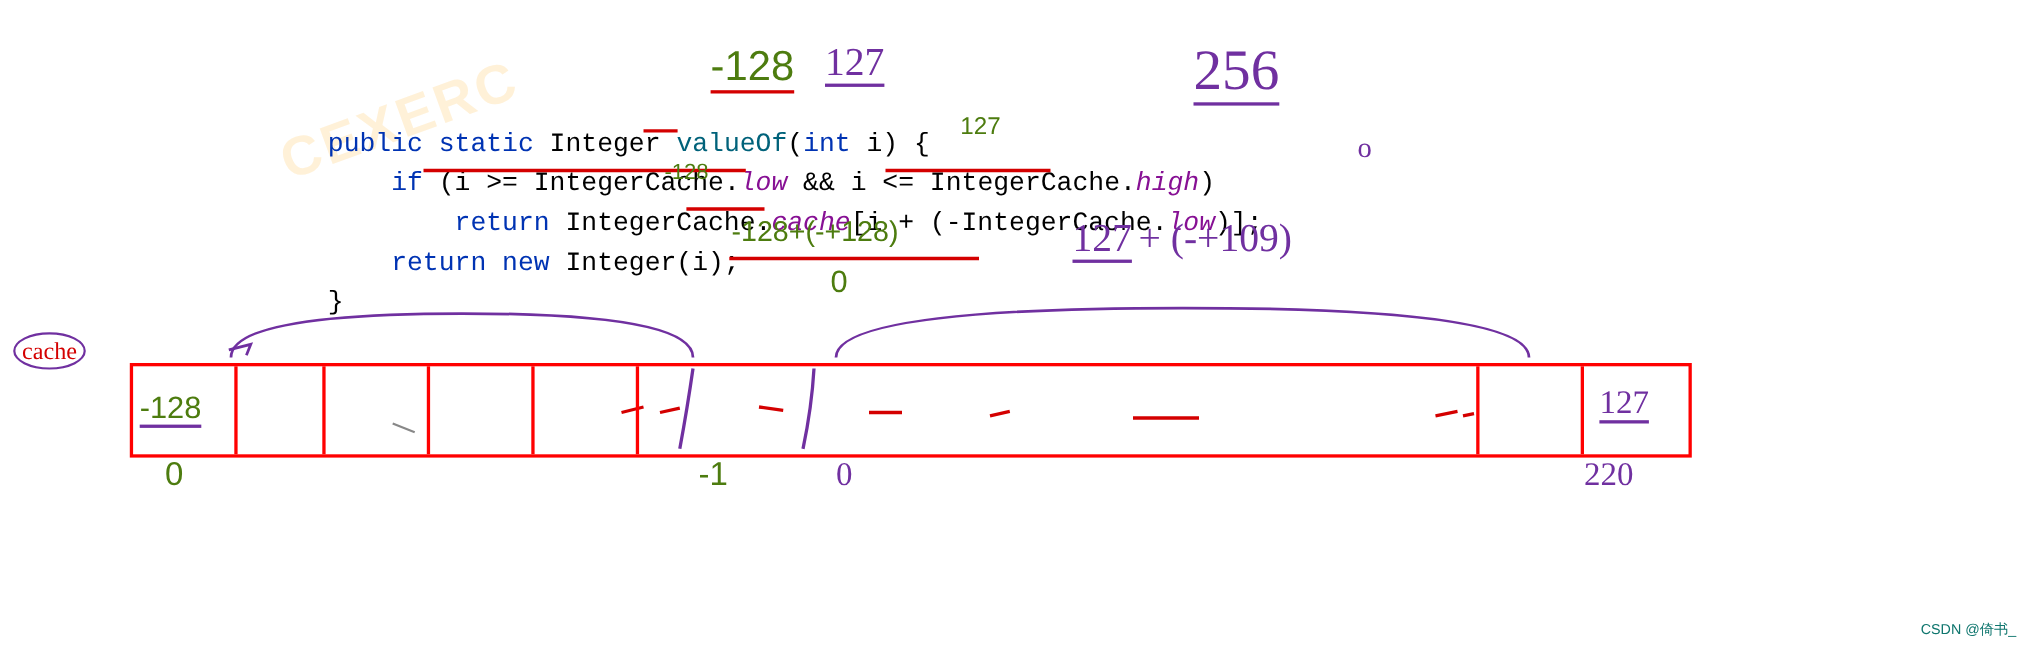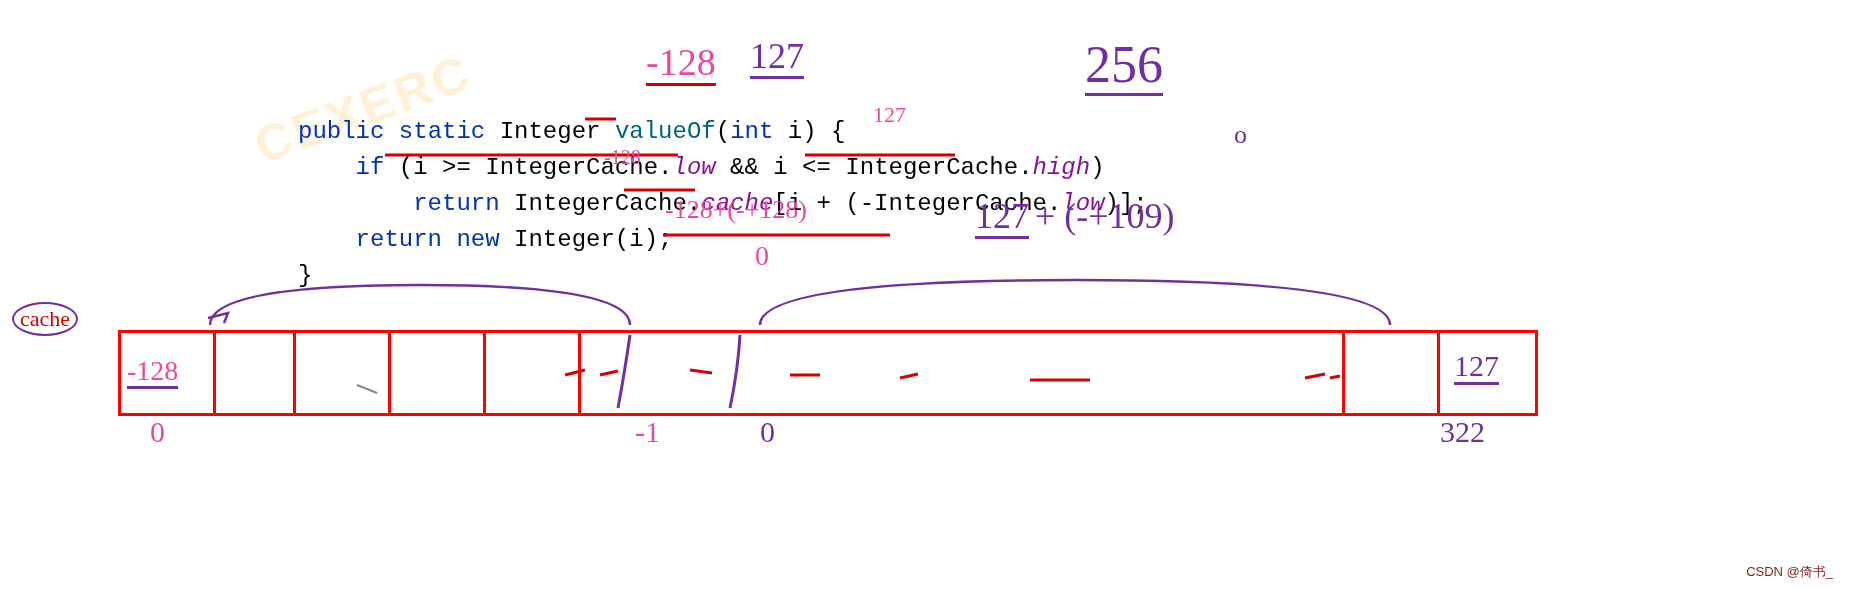--- a/index.html
+++ b/index.html
@@ -1,30 +1,30 @@
 <!DOCTYPE html>
 <html><head>
 <meta charset="utf-8">
 <style>
   html,body{margin:0;padding:0;width:1853px;height:589px;background:#fff;font-family:Arial,sans-serif;overflow:hidden}
   .code{position:absolute;left:298px;top:90px;font-family:'Courier New',monospace;font-size:24px;line-height:36px;white-space:pre}
   .kw{color:#0033b3}
   .type{color:#000}
   .method{color:#00627a}
   .field{font-style:italic;color:#871094}
-  .hand-red{position:absolute;font-family:Liberation Serif, serif;color:#ec4899;font-size:32px}
+  .hand-red{position:absolute;font-family:Liberation Sans, sans-serif;color:#4d7c0f;font-size:32px}
   .hand-purple{position:absolute;font-family:'Comic Sans MS',cursive;color:#7030a0;font-size:32px}
   .underline-red{border-bottom:3px solid #d40000;padding-bottom:0}
   .underline-purple{border-bottom:3px solid #7030a0;padding-bottom:0}
   .circle{position:absolute;border:2px solid #7030a0;border-radius:50%;padding:2px 6px;font-family:'Comic Sans MS',cursive;color:#d40000;font-size:22px}
   .array{position:absolute;display:flex;border:3px solid #ff0000;height:80px}
   .cell{border-right:3px solid #ff0000;height:100%;box-sizing:border-box;position:relative}
   .cell:last-child{border-right:none}
   .watermark{position:absolute;left:250px;top:80px;font-size:50px;color:rgba(255,200,100,0.25);transform:rotate(-20deg);font-weight:bold;letter-spacing:3px}
-  .footer{position:absolute;right:20px;bottom:8px;font-size:13px;color:#7f1d1d}
+  .footer{position:absolute;right:20px;bottom:8px;font-size:13px;color:#0f766e}
   svg.anno{position:absolute;pointer-events:none}
 </style>
 </head>
 <body>
 
 <div class="watermark">CEXERC</div>
 
 <pre class="code"><span class="kw">public</span> <span class="kw">static</span> <span class="type">Integer</span> <span class="method">valueOf</span><span>(</span><span class="kw">int</span><span> i</span><span>) {</span>
     <span class="kw">if</span><span> (</span><span>i &gt;= IntegerCache.</span><span class="field">low</span><span> &amp;&amp; i &lt;= Integer</span><span>Cache.</span><span class="field">high</span><span>)</span>
         <span class="kw">return</span><span> IntegerCache.</span><span class="field">cache</span><span>[i + (-IntegerCache.</span><span class="field">low</span><span>)];</span>
@@ -86,15 +86,15 @@
   <div class="cell" style="flex:1"></div>
   <div class="cell" style="width:95px"></div>
   <div class="cell" style="width:95px">
     <span class="hand-purple" style="left:14px;top:16px;font-size:30px"><span class="underline-purple">127</span></span>
   </div>
 </div>
 
 <div class="hand-red" style="left:150px;top:415px;font-size:30px">0</div>
 <div class="hand-red" style="left:635px;top:415px;font-size:30px">-1</div>
 <div class="hand-purple" style="left:760px;top:415px;font-size:30px">0</div>
-<div class="hand-purple" style="left:1440px;top:415px;font-size:30px">322</div>
+<div class="hand-purple" style="left:1440px;top:415px;font-size:30px">220</div>
 
 <div class="footer">CSDN @倚书_</div>
 
 </body></html>

